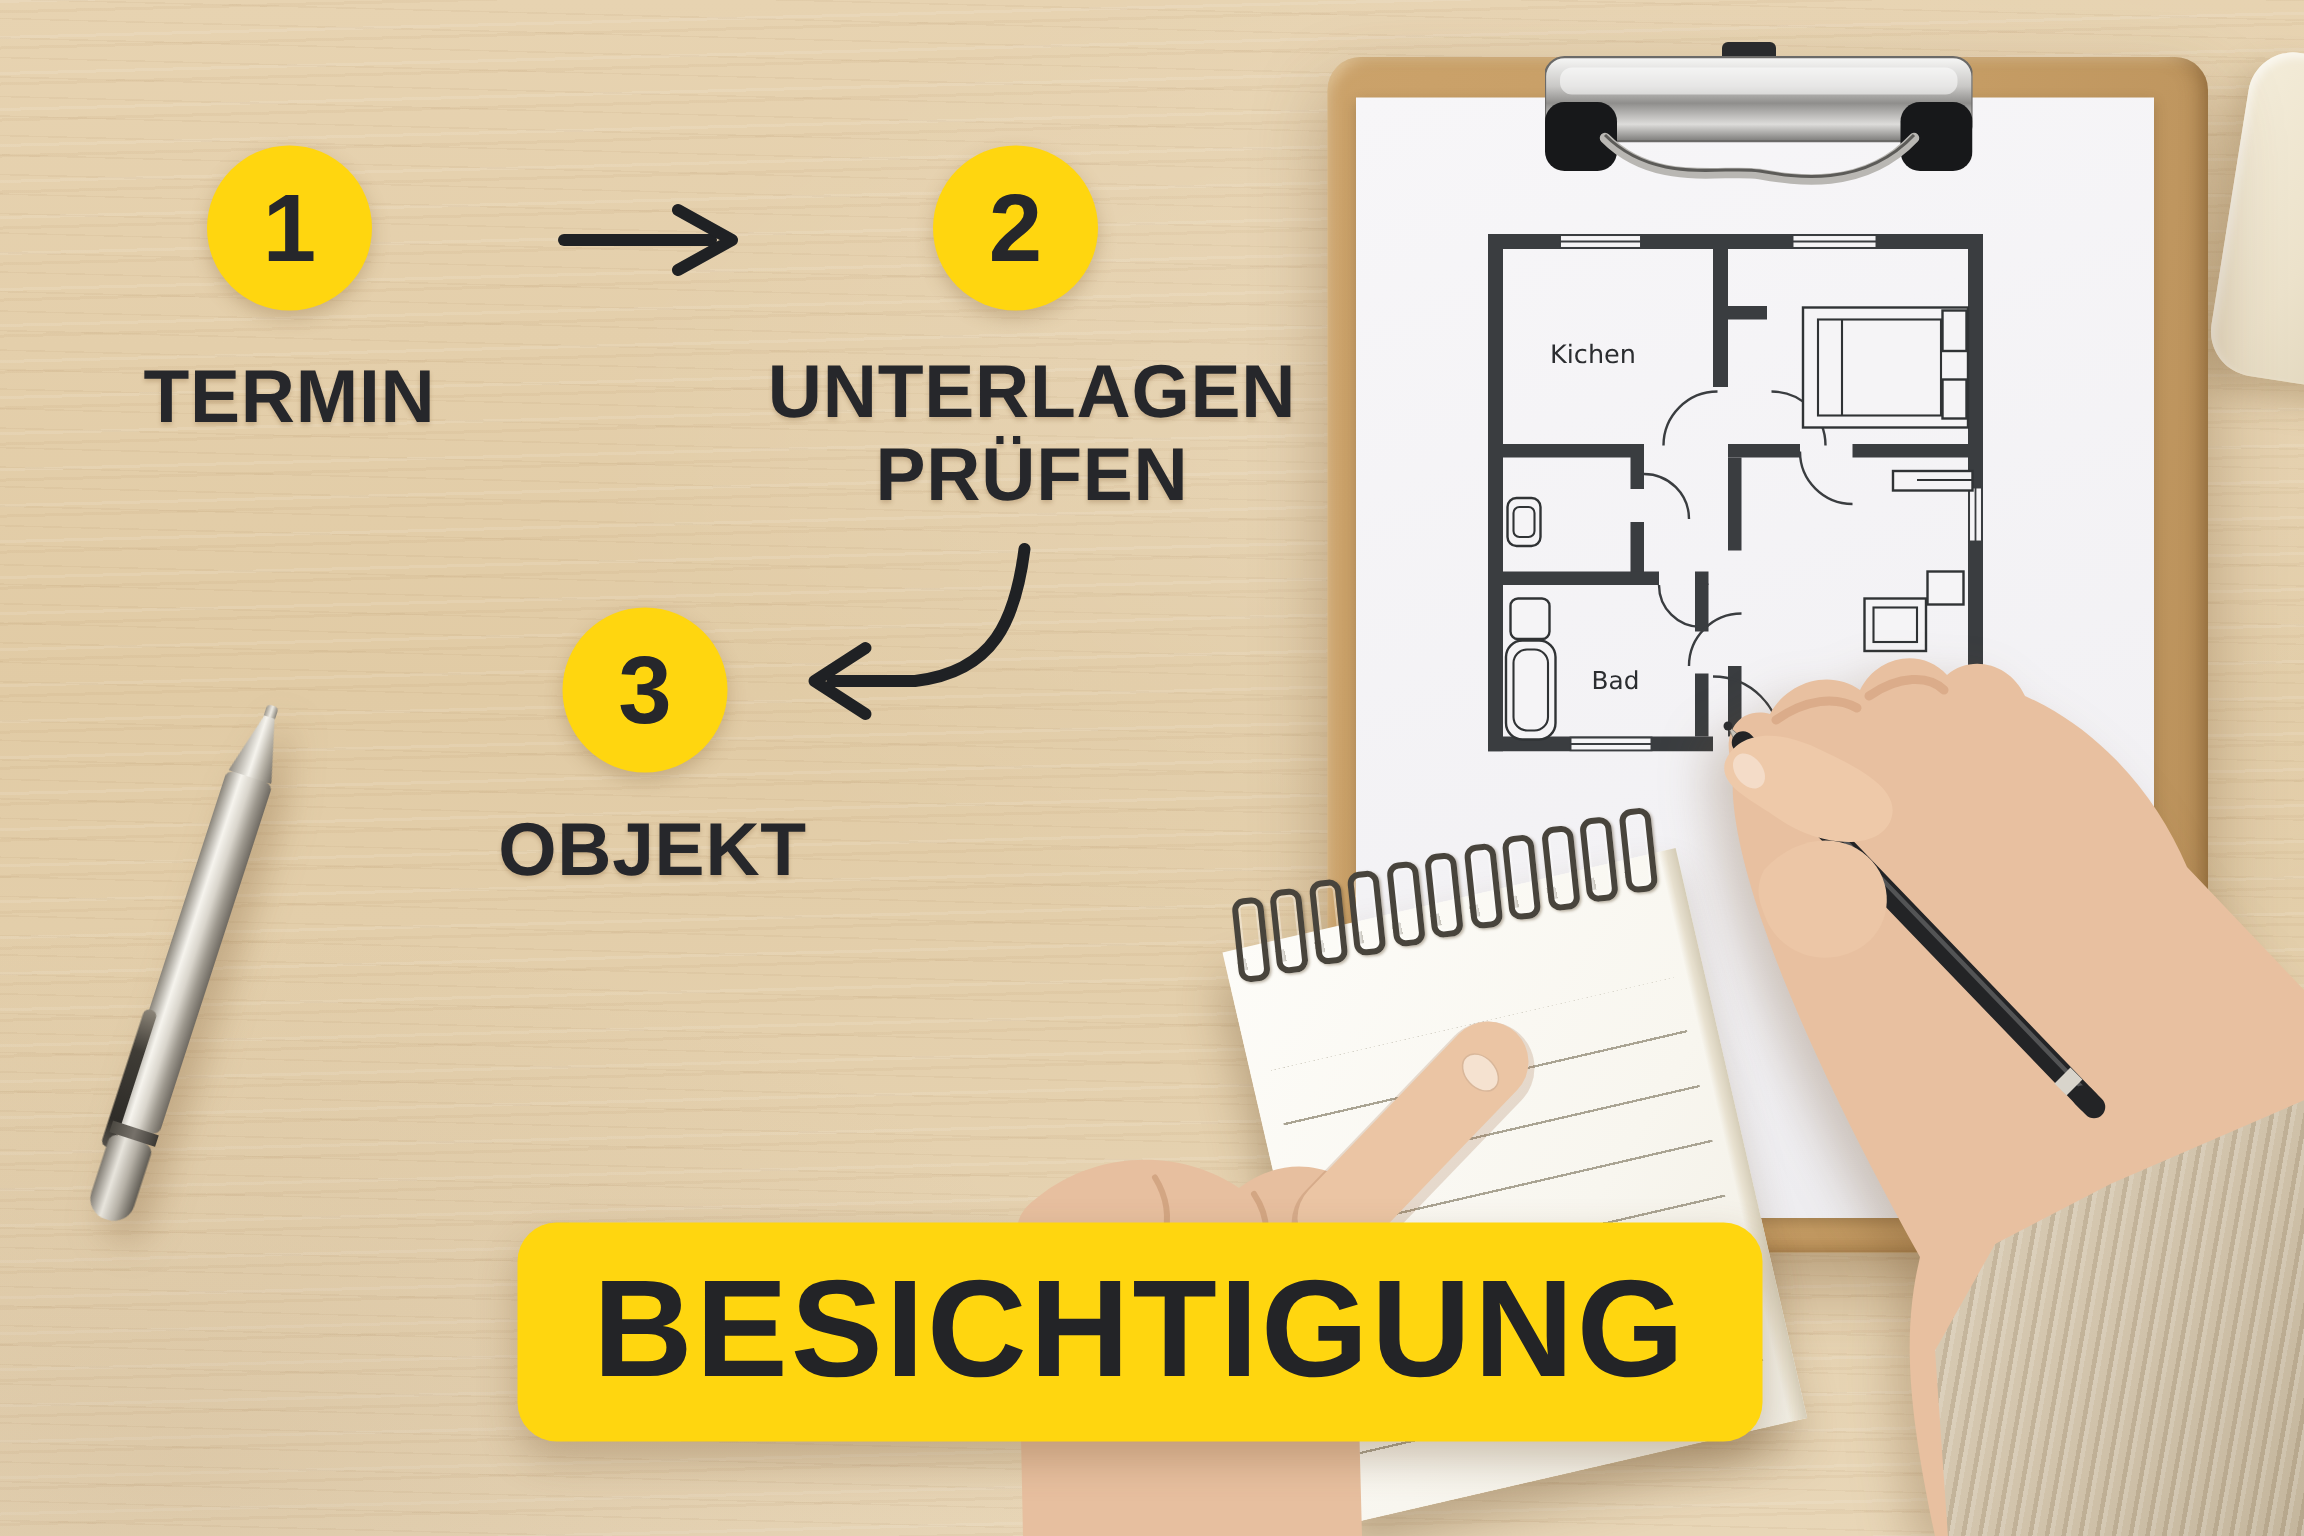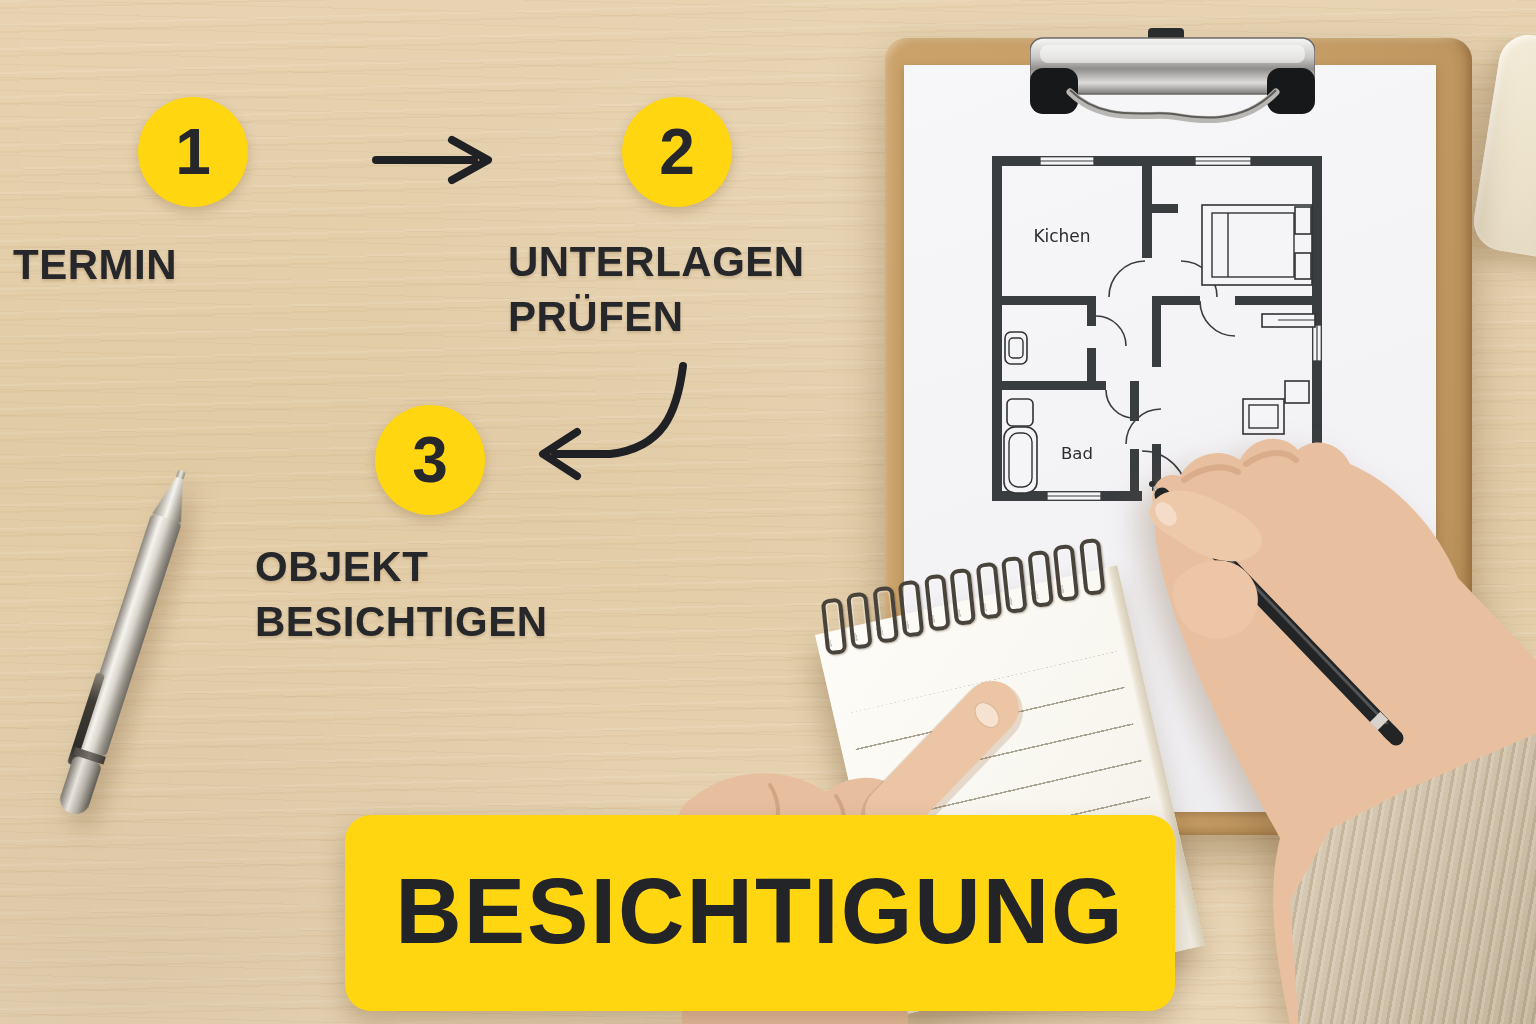--- a/index.html
+++ b/index.html
@@ -49,30 +49,30 @@
   
   .step-circle{
     position:absolute;width:110px;height:110px;border-radius:50%;
     background:var(--accent-yellow,#FFD60F);
     display:flex;align-items:center;justify-content:center;
     color:var(--ink-dark,#26272B);font-weight:700;font-size:64px;
     box-shadow:0 5px 12px rgba(130,95,50,.30);
   }
   .c1{left:138px;top:97px}.c2{left:622px;top:97px}.c3{left:375px;top:405px}
   .step-label{
-    position:absolute;width:360px;
-    color:var(--ink-dark,#26272B);font-weight:700;font-size:42px;line-height:55px;
+    position:absolute;width:360px;text-align:center;
+    color:var(--ink-dark,#26272B);font-weight:700;font-size:50px;line-height:55px;
     letter-spacing:.5px;text-shadow:0 2px 3px rgba(130,95,50,.28);
   }
   .l1{left:13px;top:237px}.l2{left:508px;top:234px}.l3{left:255px;top:539px}
   .step-label span{display:block;}
   .arrow-svg{position:absolute;}
   .a1{left:370px;top:130px}.a2{left:515px;top:358px}
   .banner{
-    position:absolute;left:345px;top:815px;width:830px;height:196px;border-radius:26px;
+    position:absolute;left:345px;top:815px;width:830px;height:146px;border-radius:26px;
     background:var(--accent-yellow,#FFD60F);
     display:flex;align-items:center;justify-content:center;
     box-shadow:0 12px 26px rgba(108,76,38,.30);
   }
   .banner span{
     color:#232427;font-weight:700;font-size:92px;letter-spacing:2px;line-height:1;
     transform:translateY(-2px);
   }
   
   .silver-pen{
@@ -306,19 +306,18 @@
   <svg class="arrow-svg a2" width="190" height="125" viewBox="0 0 190 125">
     <path d="M 168,8 C 162,55 148,90 95,96 L 40,96" fill="none" stroke="#1f2124" stroke-width="8" stroke-linecap="round"></path>
     <polyline points="62,74 28,96 62,118" fill="none" stroke="#1f2124" stroke-width="8" stroke-linecap="round" stroke-linejoin="round"></polyline>
   </svg>
 
   <div class="step-circle c3">
     <span>3</span>
   </div>
   <div class="step-label l3">
     <span>OBJEKT</span>
-    <span>BESICHTIGEN</span>
   </div>
 
   <div class="banner">
     <span>BESICHTIGUNG</span>
   </div>
 </div>
 
 </body></html>

